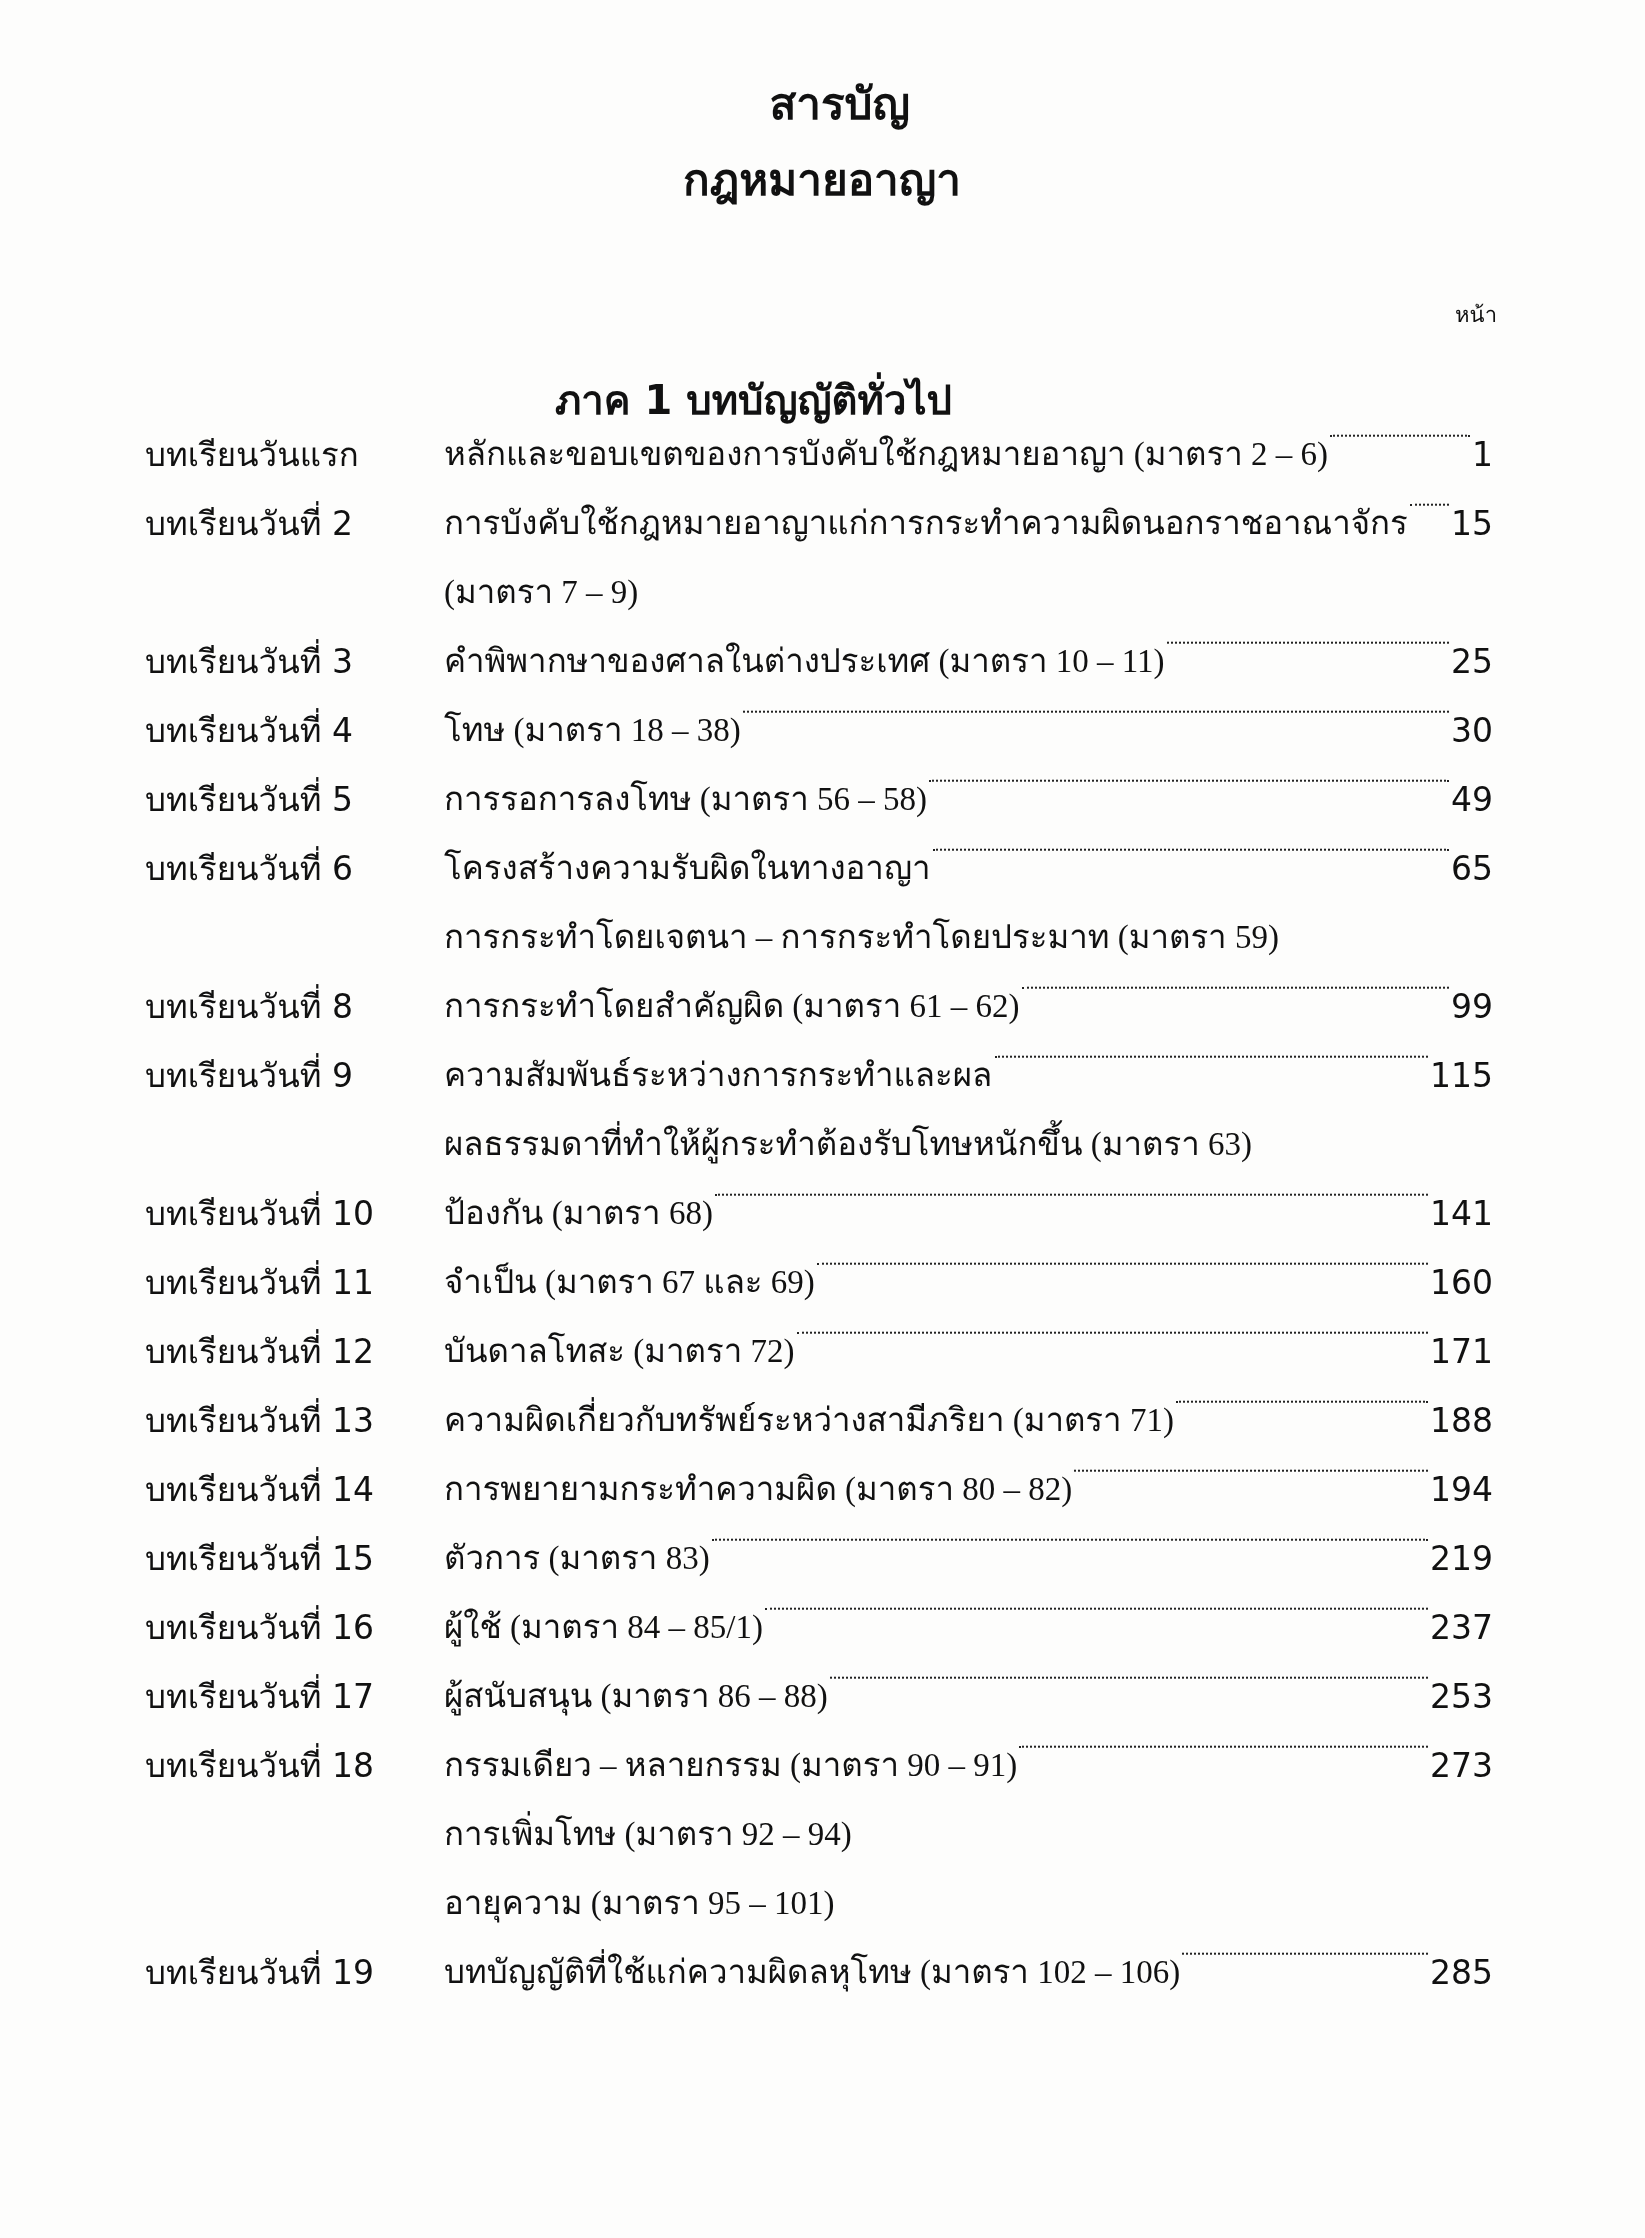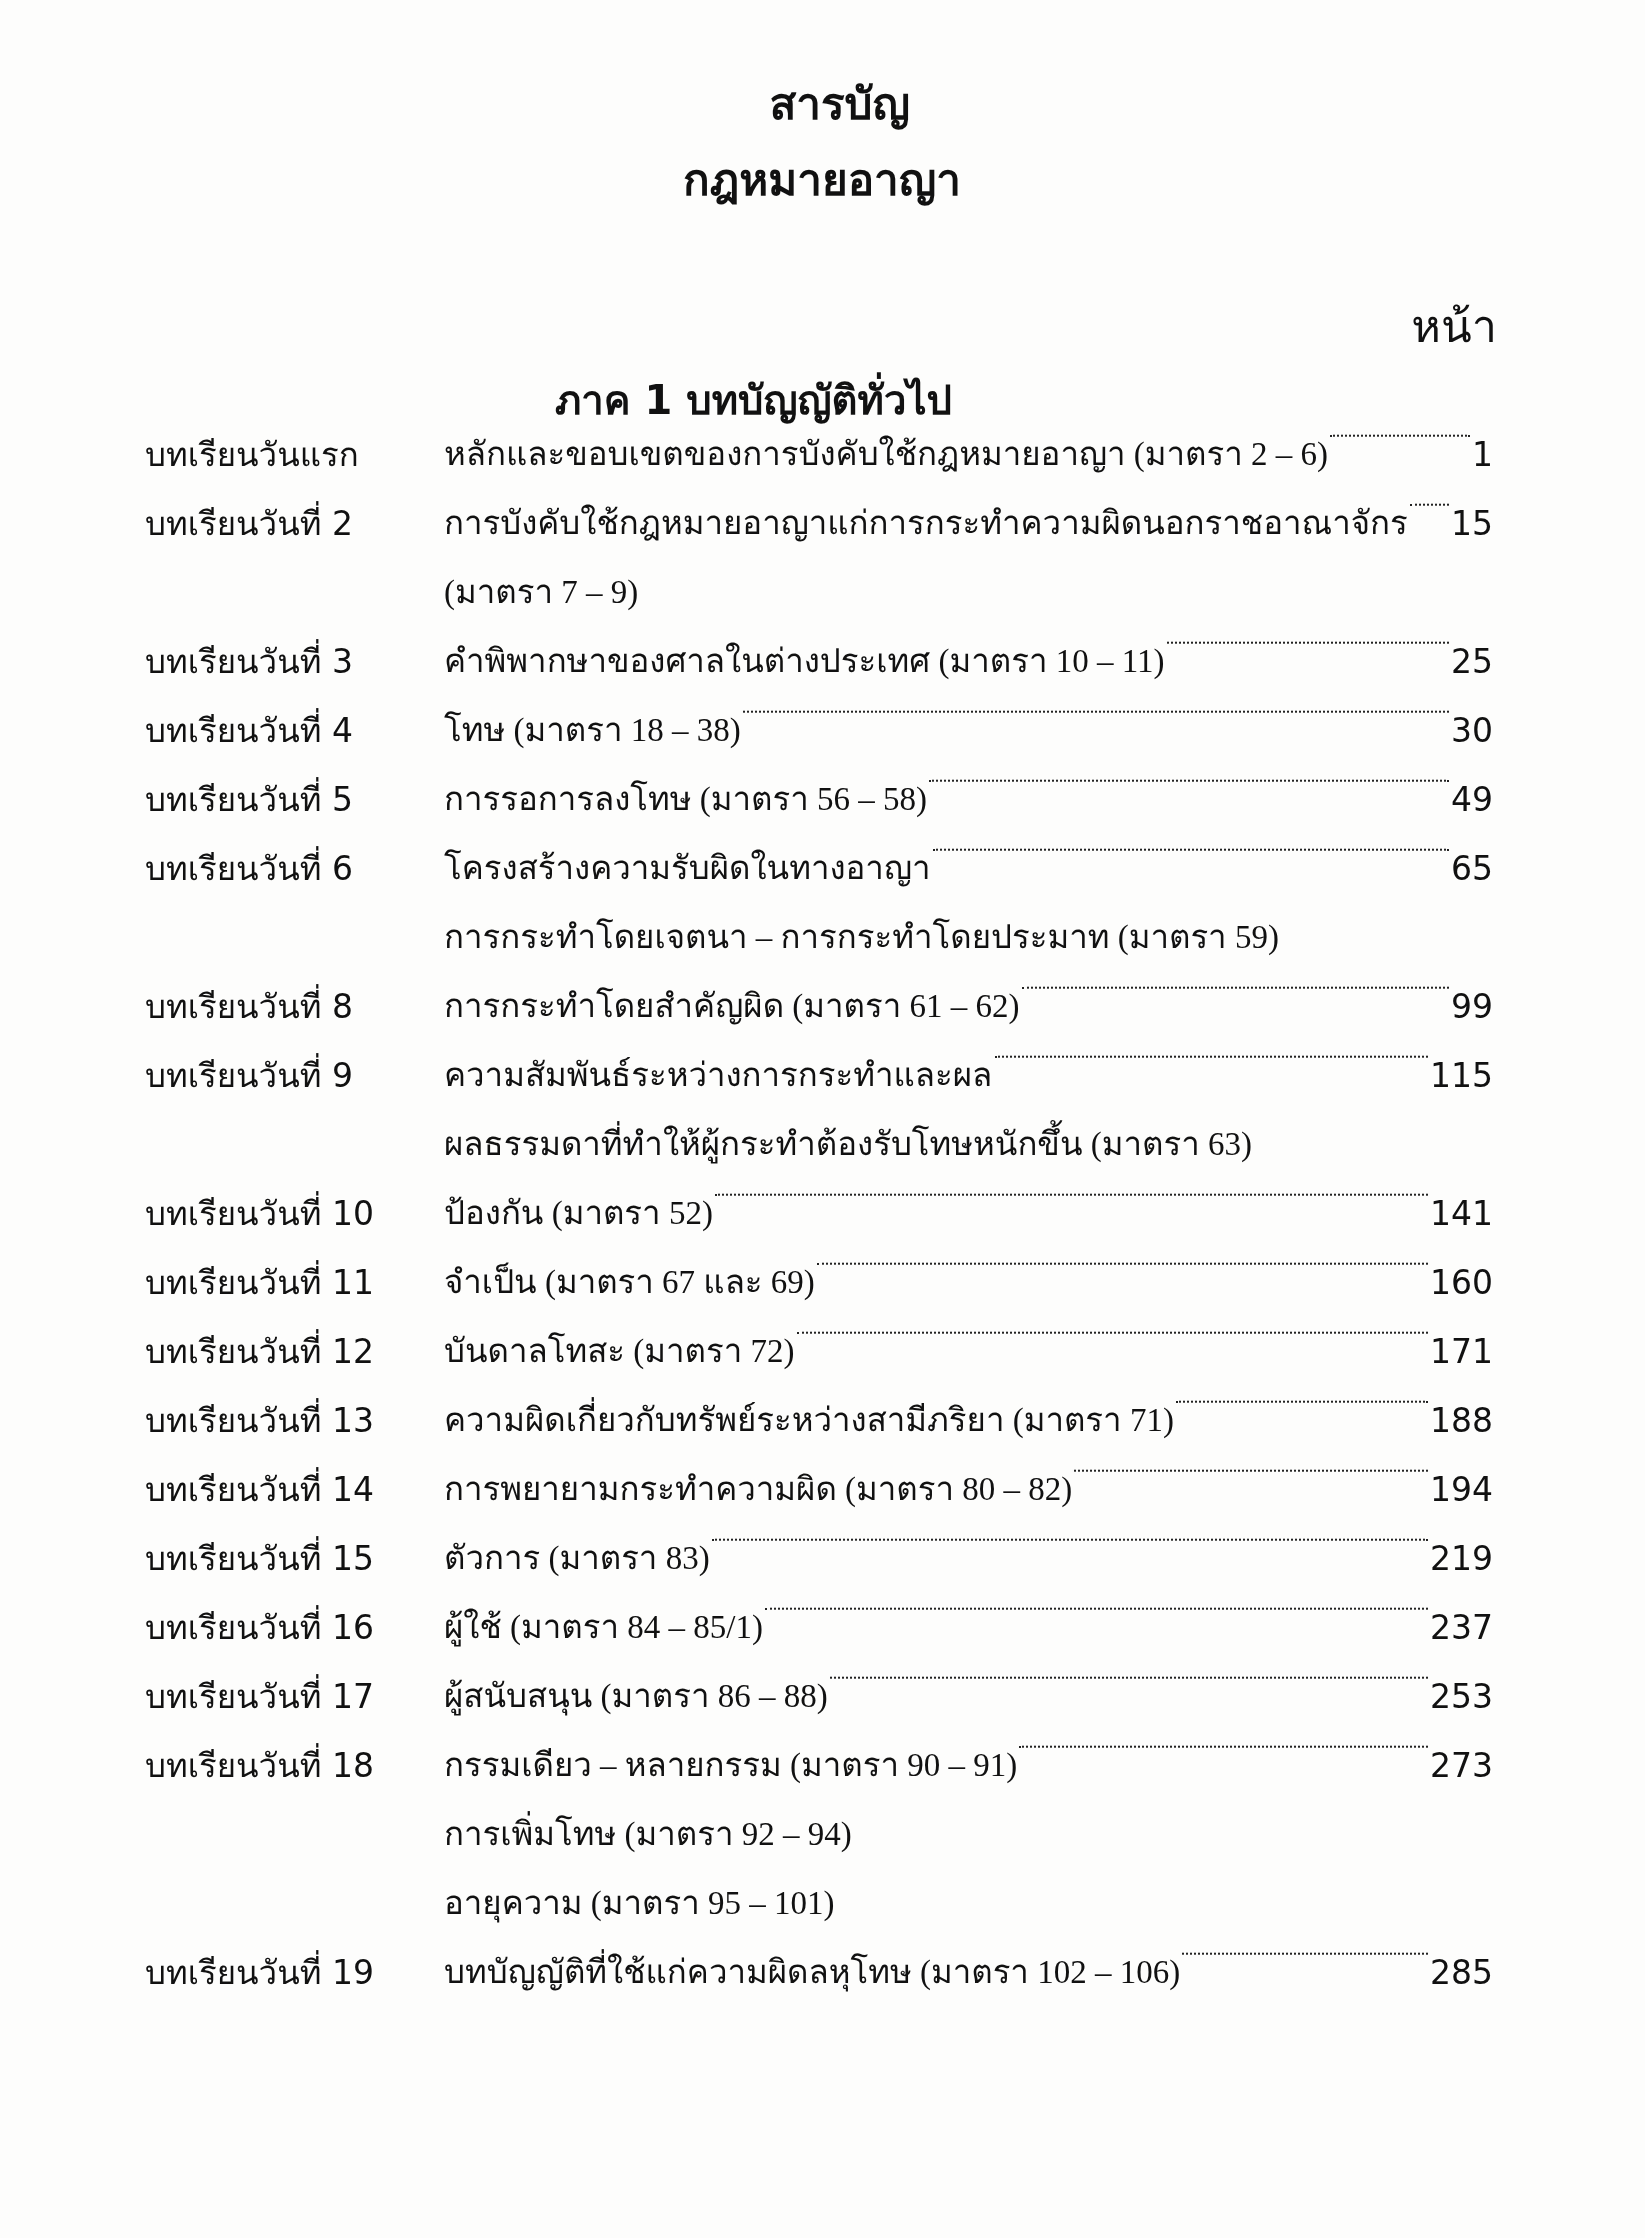--- a/index.html
+++ b/index.html
@@ -28,21 +28,21 @@
       font-weight: bold;
       font-size: 44px;
       line-height: 1;
     }
     .title-1 { top: 82px; left: 716px; right: auto; width: 194px; }
     .title-2 { top: 158px; left: 672px; right: auto; width: 289px; }
     .page-col-label {
       position: absolute;
       top: 304px;
       right: 149px;
-      font-size: 45px;
+      font-size: 22px;
       line-height: 1;
     }
     .part-heading {
       position: absolute;
       top: 380px;
       left: 555px;
       font-size: 40px;
       font-weight: bold;
       line-height: 1;
     }
@@ -147,21 +147,21 @@
         <span class="toc-desc">ความสัมพันธ์ระหว่างการกระทำและผล</span>
         <span class="toc-leader"></span>
         <span class="toc-page">115</span>
       </div>
       <div class="toc-line">
         <span class="toc-label"></span>
         <span class="toc-desc">ผลธรรมดาที่ทำให้ผู้กระทำต้องรับโทษหนักขึ้น (มาตรา 63)</span>
       </div>
       <div class="toc-line">
         <span class="toc-label">บทเรียนวันที่ 10</span>
-        <span class="toc-desc">ป้องกัน (มาตรา 52)</span>
+        <span class="toc-desc">ป้องกัน (มาตรา 68)</span>
         <span class="toc-leader"></span>
         <span class="toc-page">141</span>
       </div>
       <div class="toc-line">
         <span class="toc-label">บทเรียนวันที่ 11</span>
         <span class="toc-desc">จำเป็น (มาตรา 67 และ 69)</span>
         <span class="toc-leader"></span>
         <span class="toc-page">160</span>
       </div>
       <div class="toc-line">

